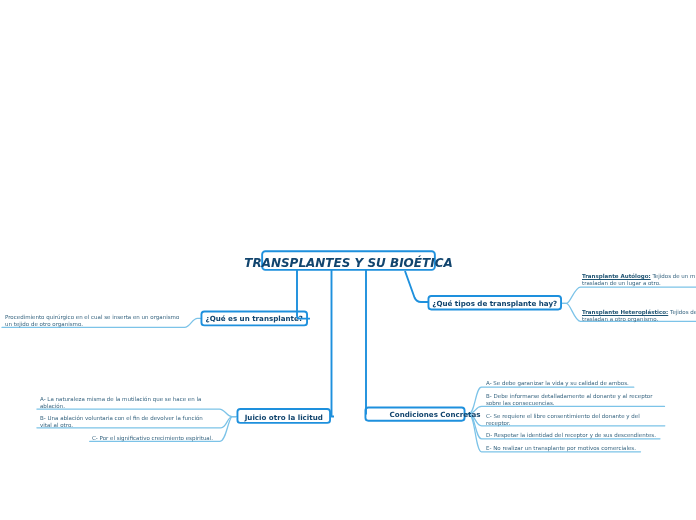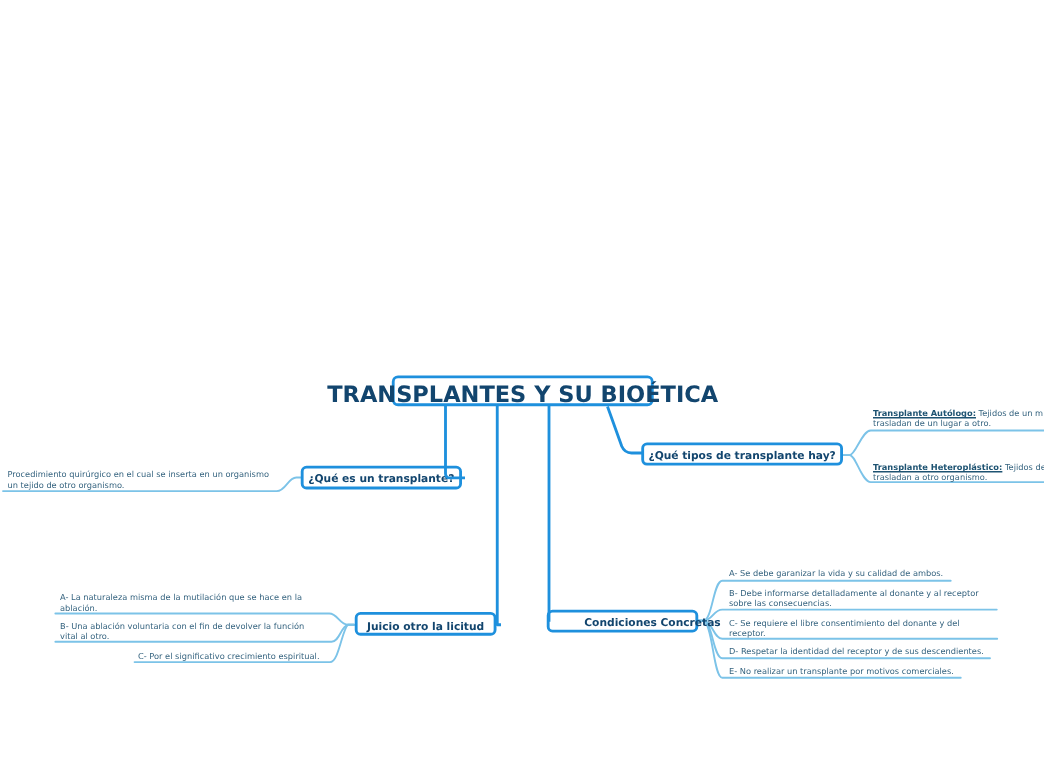--- a/index.html
+++ b/index.html
@@ -4,21 +4,21 @@
 <style>
   html,body{margin:0;padding:0;background:#ffffff;}
   body{width:696px;height:520px;overflow:hidden;font-family:"DejaVu Sans",sans-serif;
        -webkit-font-smoothing:antialiased;}
   #stage{position:relative;width:696px;height:520px;background:#fff;overflow:hidden;}
   svg.links{position:absolute;left:0;top:0;width:696px;height:520px;pointer-events:none;}
   .node{position:absolute;box-sizing:border-box;background:transparent;border:0;
         display:flex;align-items:center;justify-content:center;
         color:#12456e;font-weight:bold;white-space:nowrap;}
   svg.boxes{position:absolute;left:0;top:0;width:696px;height:520px;pointer-events:none;}
-  .root{font-size:15px;}
+  .root{font-size:12px;font-style:italic;}
   .root span{position:relative;top:2.9px;}
   .branch{font-size:7.12px;}
   .branch span{position:relative;top:1px;}
   #n-quees span{top:0.4px;}
   #n-juicio span{top:1.4px;}
   #n-cond span{top:0px;padding-left:40px;}
   .leaf{position:absolute;color:#35637f;font-size:5.5px;line-height:6.8px;white-space:pre;}
   .leaf .term{font-weight:bold;text-decoration:underline;color:#1e5372;}
 </style>
 </head>

